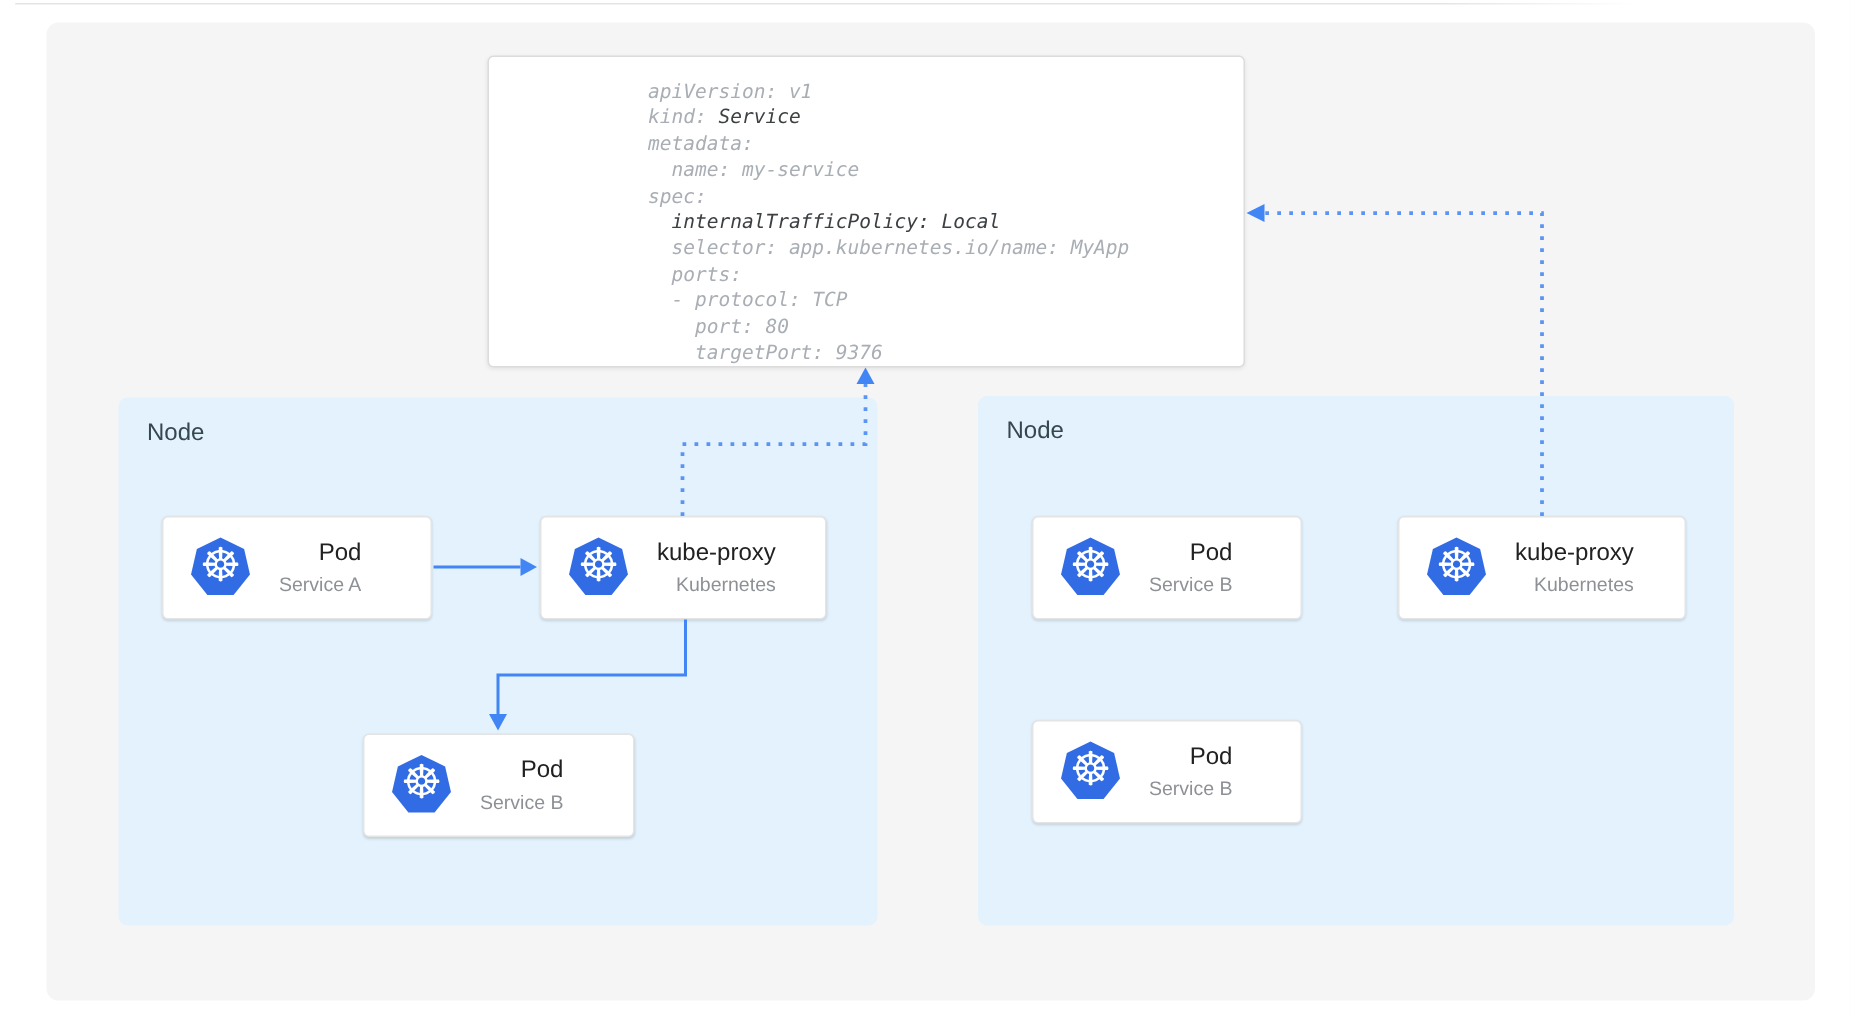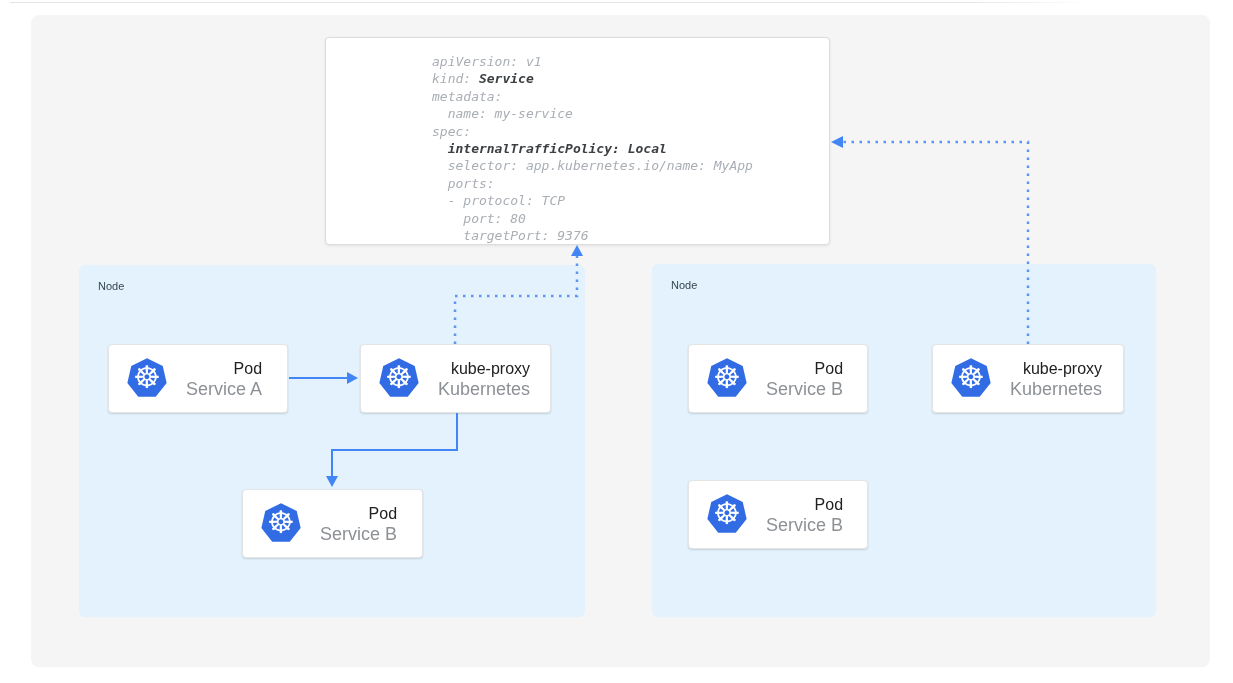--- a/index.html
+++ b/index.html
@@ -31,36 +31,36 @@
     background:var(--canvas-bg);border-radius:8px;}
 
   
   .yaml-card{position:absolute;left:294px;top:22px;width:505px;height:208px;
     background:var(--card-bg);border:1px solid var(--yaml-border);border-radius:4px;
     box-shadow:0 1px 3px rgba(0,0,0,.08);
     padding:15px 19px 0 106px;}
   .code{font-family:"DejaVu Sans Mono",monospace;font-style:italic;
     font-size:13px;line-height:17.4px;color:var(--code-text);white-space:pre;}
   .code .code-line{white-space:pre;}
-  .code b{color:var(--code-bold);font-weight:bold;}
+  .code b{color:var(--code-bold);font-weight:normal;}
 
   
   .node{position:absolute;background:var(--node-bg);border-radius:6px;}
   .node-left{left:48px;top:250px;width:506px;height:352px;}
   .node-right{left:621px;top:249px;width:504px;height:353px;}
-  .node-label{position:absolute;left:19px;top:15px;font-size:11px;
+  .node-label{position:absolute;left:19px;top:15px;font-size:16px;
     color:var(--node-label);}
 
   
   .card{position:absolute;background:var(--card-bg);border:1px solid var(--card-border);
     border-radius:4px;box-shadow:0 1px 2px rgba(0,0,0,.14);
     display:flex;align-items:center;padding-left:17px;}
   .card .txt{margin-left:18px;text-align:right;}
   .card .title{font-size:16px;line-height:20px;color:var(--title-text);}
-  .card .subtitle{font-size:18px;line-height:19px;color:var(--subtitle-text);margin-top:1px;}
+  .card .subtitle{font-size:13px;line-height:19px;color:var(--subtitle-text);margin-top:1px;}
 
   .k8s-icon{width:42px;height:42px;flex:0 0 42px;background:var(--k8s-blue);
     clip-path:polygon(50% 2%,87.5% 20.1%,96.8% 60.7%,70.8% 93.2%,29.2% 93.2%,3.2% 60.7%,12.5% 20.1%);
     display:flex;align-items:center;justify-content:center;}
   .k8s-glyph{font-family:"DejaVu Sans",sans-serif;font-style:normal;
     color:#ffffff;font-size:31px;line-height:1;transform:translateY(-1px);}
 
   
   .c-l-pod-a{left:29px;top:79px;width:180px;height:69px;}
   .c-l-kp   {left:281px;top:79px;width:191px;height:69px;}

